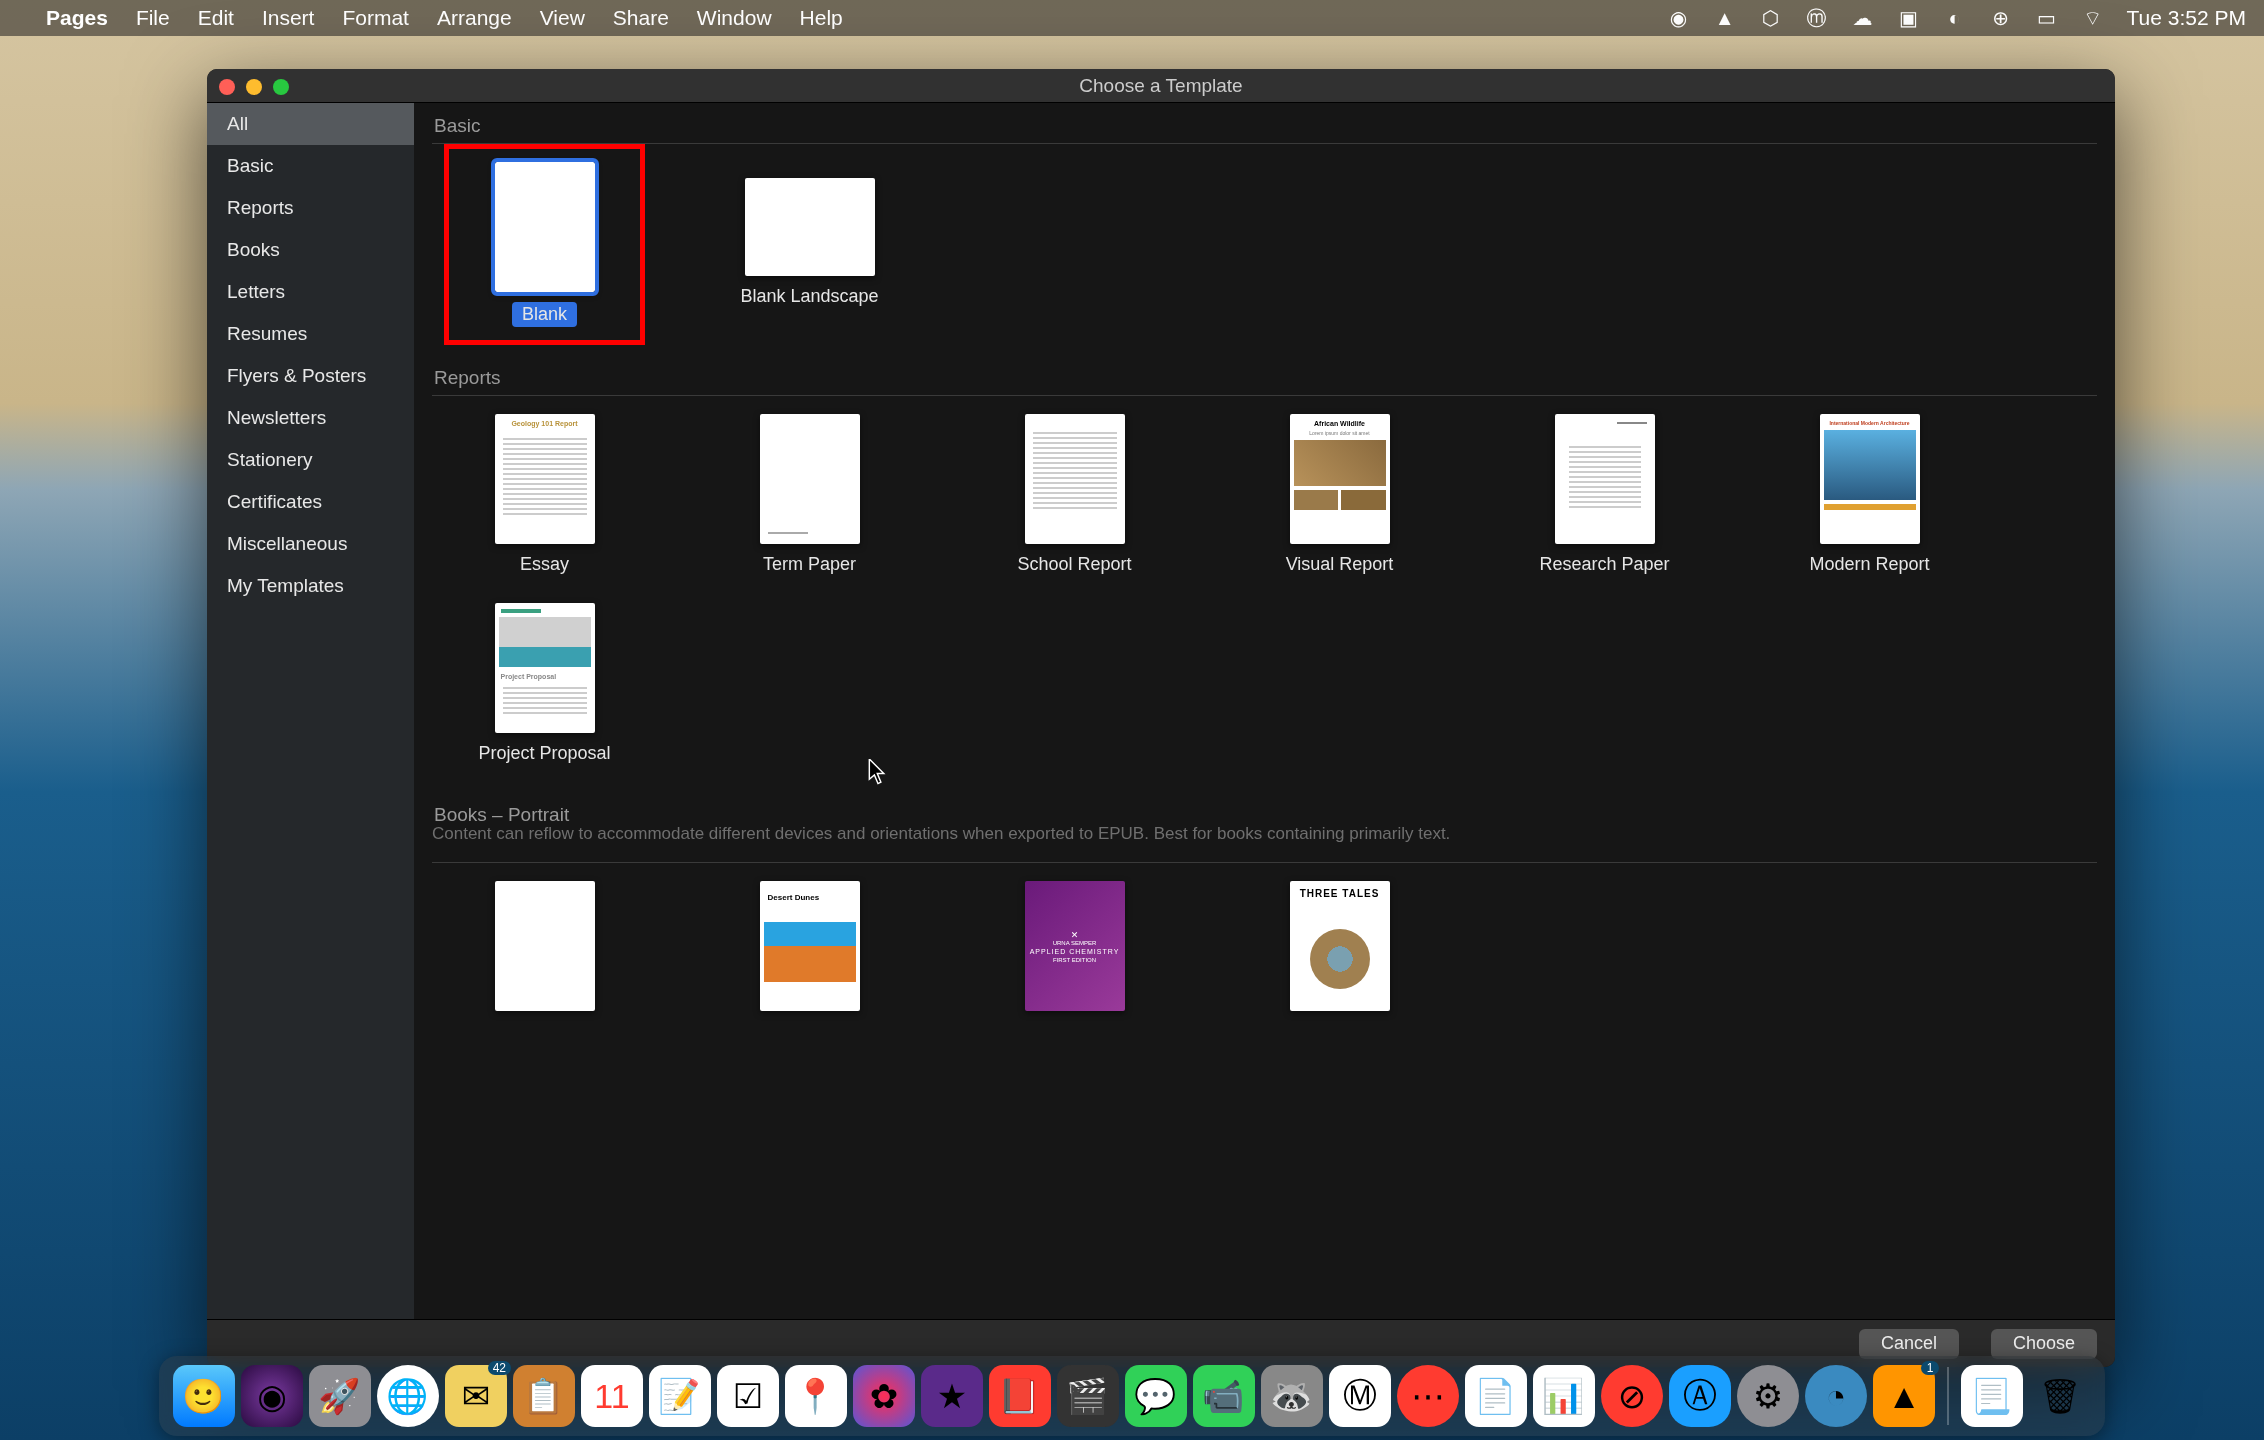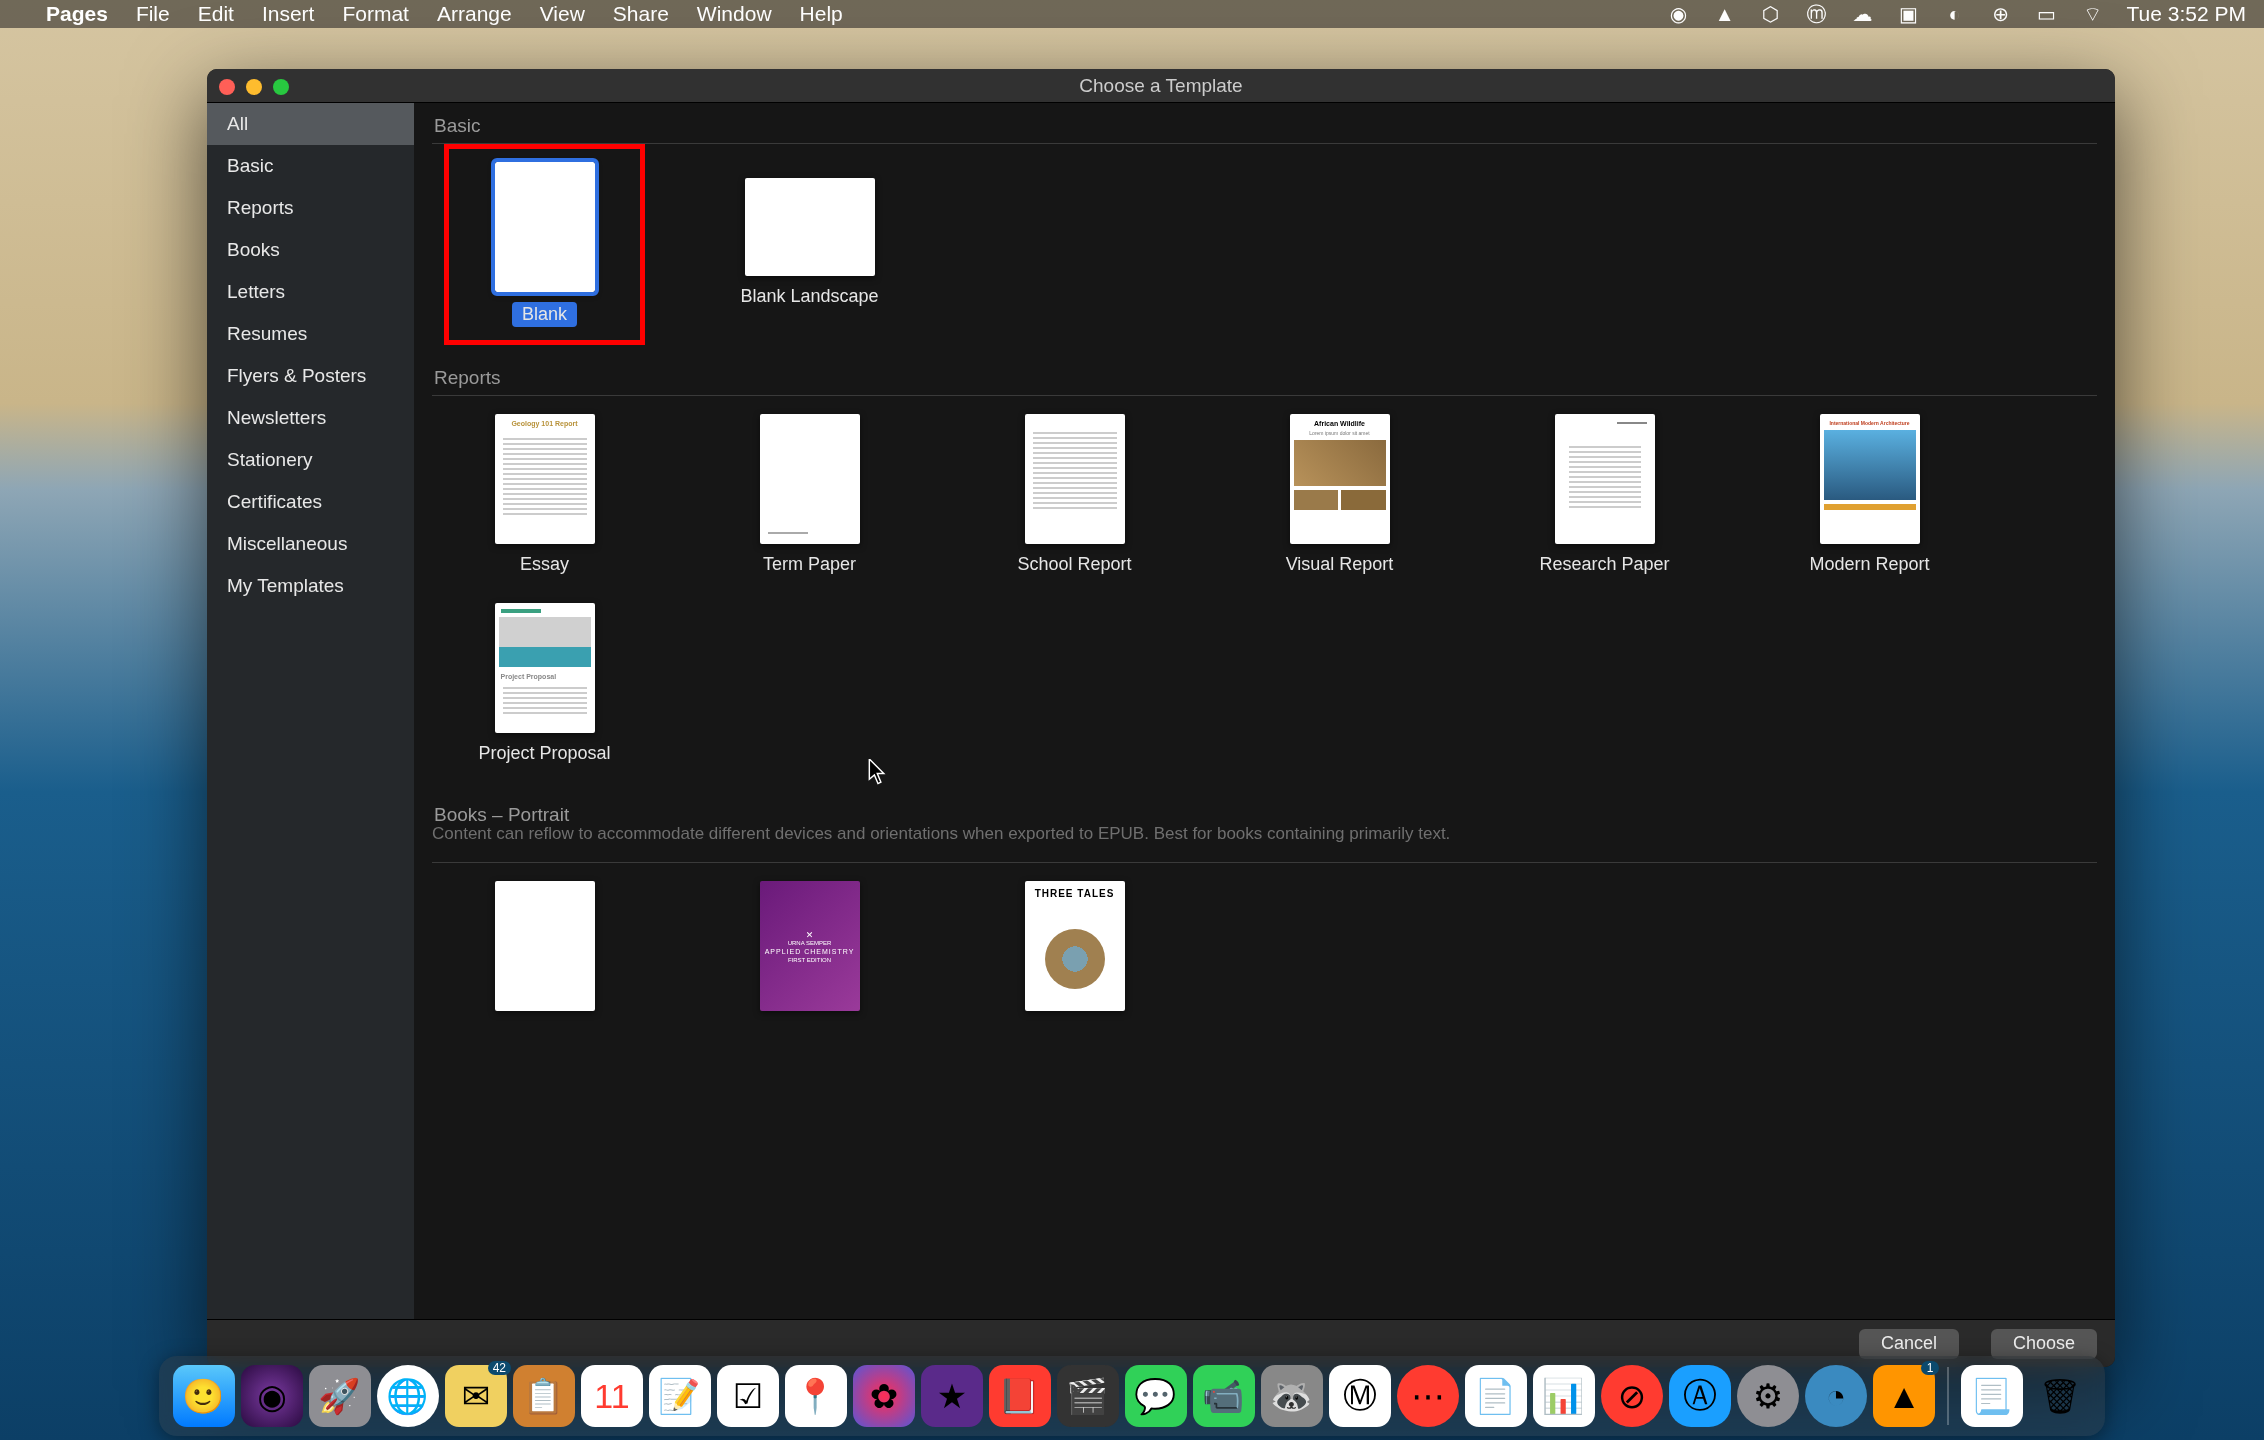--- a/index.html
+++ b/index.html
@@ -1,20 +1,20 @@
 <!DOCTYPE html>
 <html><head>
 <meta charset="utf-8">
 <style>
 * { box-sizing: border-box; margin: 0; padding: 0; }
 html, body { width: 2264px; height: 1440px; overflow: hidden; font-family: -apple-system, "Helvetica Neue", Arial, sans-serif; }
 body { background: linear-gradient(to bottom, #d5c5a1 0%, #c9b589 28%, #8ea6b5 34%, #1a5e8c 55%, #0c3f66 100%); position: relative; }
 
 
-.menubar { position: absolute; top:0; left:0; right:0; height:28px; background: rgba(30,30,30,0.55); display:flex; align-items:center; color:#fff; font-size:21px; font-weight:400; padding:0 18px; justify-content:space-between; }
+.menubar { position: absolute; top:0; left:0; right:0; height:36px; background: rgba(30,30,30,0.55); display:flex; align-items:center; color:#fff; font-size:21px; font-weight:400; padding:0 18px; justify-content:space-between; }
 .menubar-left { display:flex; align-items:center; gap:28px; }
 .menubar-left .app { font-weight:700; }
 .menubar-right { display:flex; align-items:center; gap:22px; }
 .apple-logo { font-size:24px; }
 .menu-icon { width:24px; height:24px; display:inline-flex; align-items:center; justify-content:center; font-size:20px; }
 
 
 .window { position:absolute; left:207px; top:69px; width:1908px; height:1298px; background:#1c1c1c; border-radius:10px 10px 10px 10px; box-shadow:0 25px 80px rgba(0,0,0,0.6); overflow:hidden; }
 .titlebar { height:34px; background:#313131; display:flex; align-items:center; position:relative; border-bottom:1px solid #000;text-align:center; }
 .traffic { position:absolute; left:12px; top:10px; display:flex; gap:11px; }
@@ -255,20 +255,26 @@
           <div class="tpl-label">Project Proposal</div>
         </div>
       </div>
 
       <div class="section-head" style="border-bottom:none;margin-bottom:4px;">Books – Portrait</div>
       <div class="section-desc">Content can reflow to accommodate different devices and orientations when exported to EPUB. Best for books containing primarily text.</div>
       <div style="border-bottom:1px solid #3a3a3a;margin-bottom:18px;"></div>
       <div class="grid">
         <div class="template">
           <div class="thumb"></div>
+        </div>
+        <div class="template">
+          <div class="thumb">
+            <div class="mock-title" style="text-align:left;margin:12px 8px;font-size:8px;">Desert Dunes</div>
+            <div class="mock-img orange" style="height:60px;margin-top:20px;"></div>
+          </div>
         </div>
         <div class="template">
           <div class="thumb" style="background:none;">
             <div class="book-purple">
               <div style="font-size:9px;">✕</div>
               <div>URNA SEMPER</div>
               <div class="bt">APPLIED CHEMISTRY</div>
               <div>FIRST EDITION</div>
             </div>
           </div>

